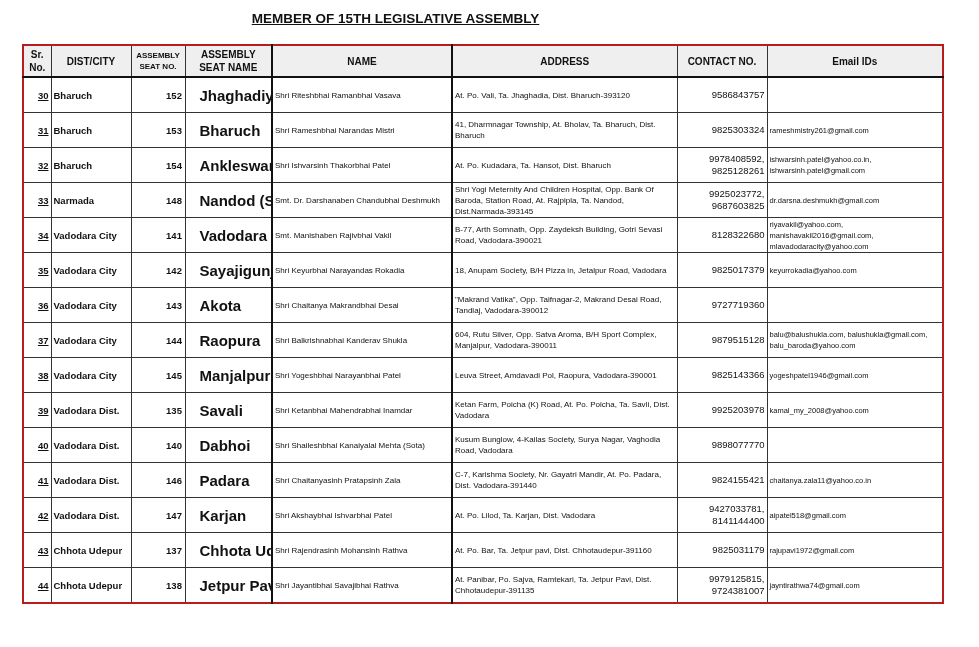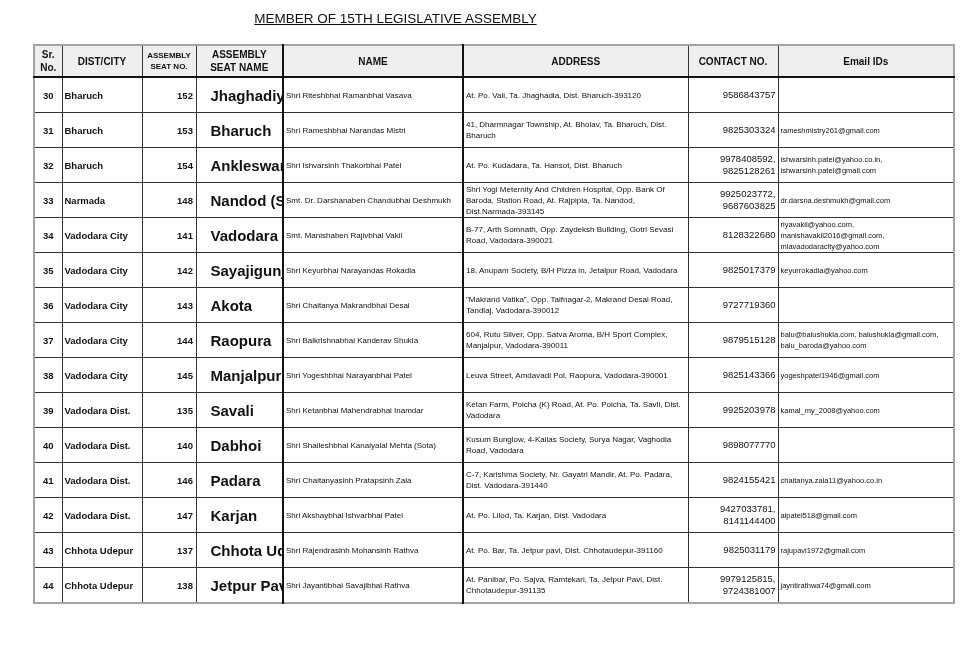--- a/index.html
+++ b/index.html
@@ -1,28 +1,28 @@
 <!DOCTYPE html>
 <html><head>
 <meta charset="utf-8">
 <style>
   html, body { margin: 0; padding: 0; background: #ffffff; }
   body { width: 979px; height: 647px; position: relative; overflow: hidden;
          font-family: "Liberation Sans", "DejaVu Sans", sans-serif; color: #111; }
   .title { position: absolute; left: 0; width: 791px; top: 11px; text-align: center;
-           font-size: 13.5px; font-weight: normal; }
+           font-size: 13.5px; font-weight: bold; }
   .title span { text-decoration: underline; }
-  table { position: absolute; left: 33px; top: 44px; border-collapse: collapse;
-          table-layout: fixed; width: 920px; border: 2px solid #a3a3a3; }
+  table { position: absolute; left: 22px; top: 44px; border-collapse: collapse;
+          table-layout: fixed; width: 920px; border: 2px solid #b91c1c; }
   th, td { border: 1px solid #333; padding: 0 2px; overflow: hidden; }
   thead th { background: #efefef; font-weight: bold; font-size: 10px; height: 30px;
              border-bottom: 2px solid #111; line-height: 13px; }
   th.small { font-size: 8px; line-height: 11px; margin-top: 20px; }
   tbody td { height: 34px; font-size: 8px; line-height: 11px; }
-  td.sr { text-align: center; font-weight: bold; font-size: 9.5px; }
+  td.sr { text-align: right; font-weight: bold; font-size: 9.5px; text-decoration: underline; }
   td.dist { font-weight: bold; font-size: 9.5px; }
   td.seatno { text-align: center; font-weight: bold; font-size: 9.5px; padding-left: 34px; }
   td.seatname { font-weight: bold; font-size: 15px; white-space: nowrap; padding: 0 14px; }
   td.name { font-size: 8px; white-space: nowrap; }
   td.addr { font-size: 8px; }
   td.contact { text-align: right; font-size: 9.5px; line-height: 12px; }
   td.email { font-size: 7.5px; line-height: 11px; }
   .thick-left { border-left: 2px solid #111 !important; }
 </style>
 </head>

